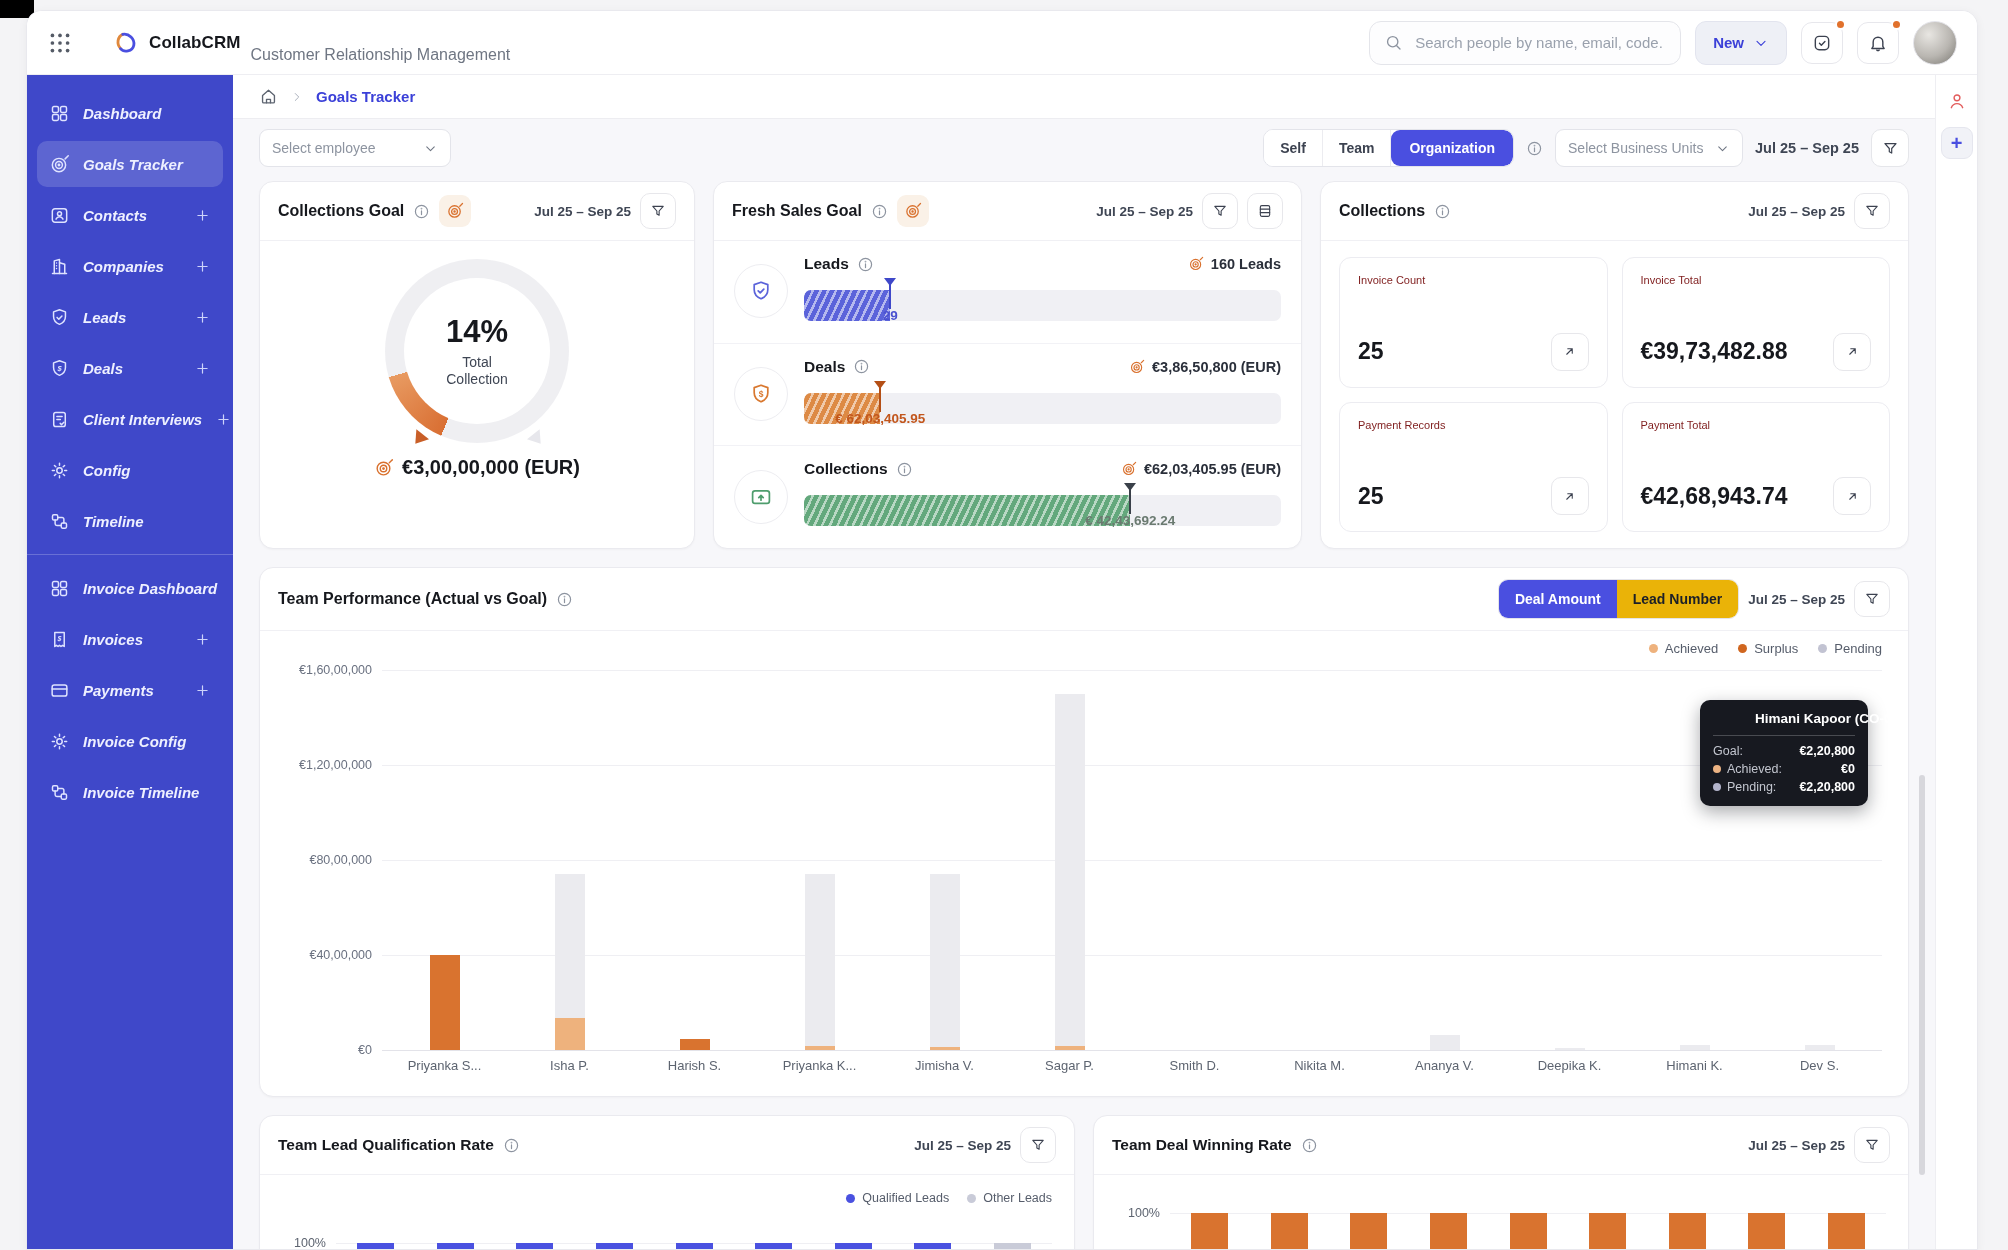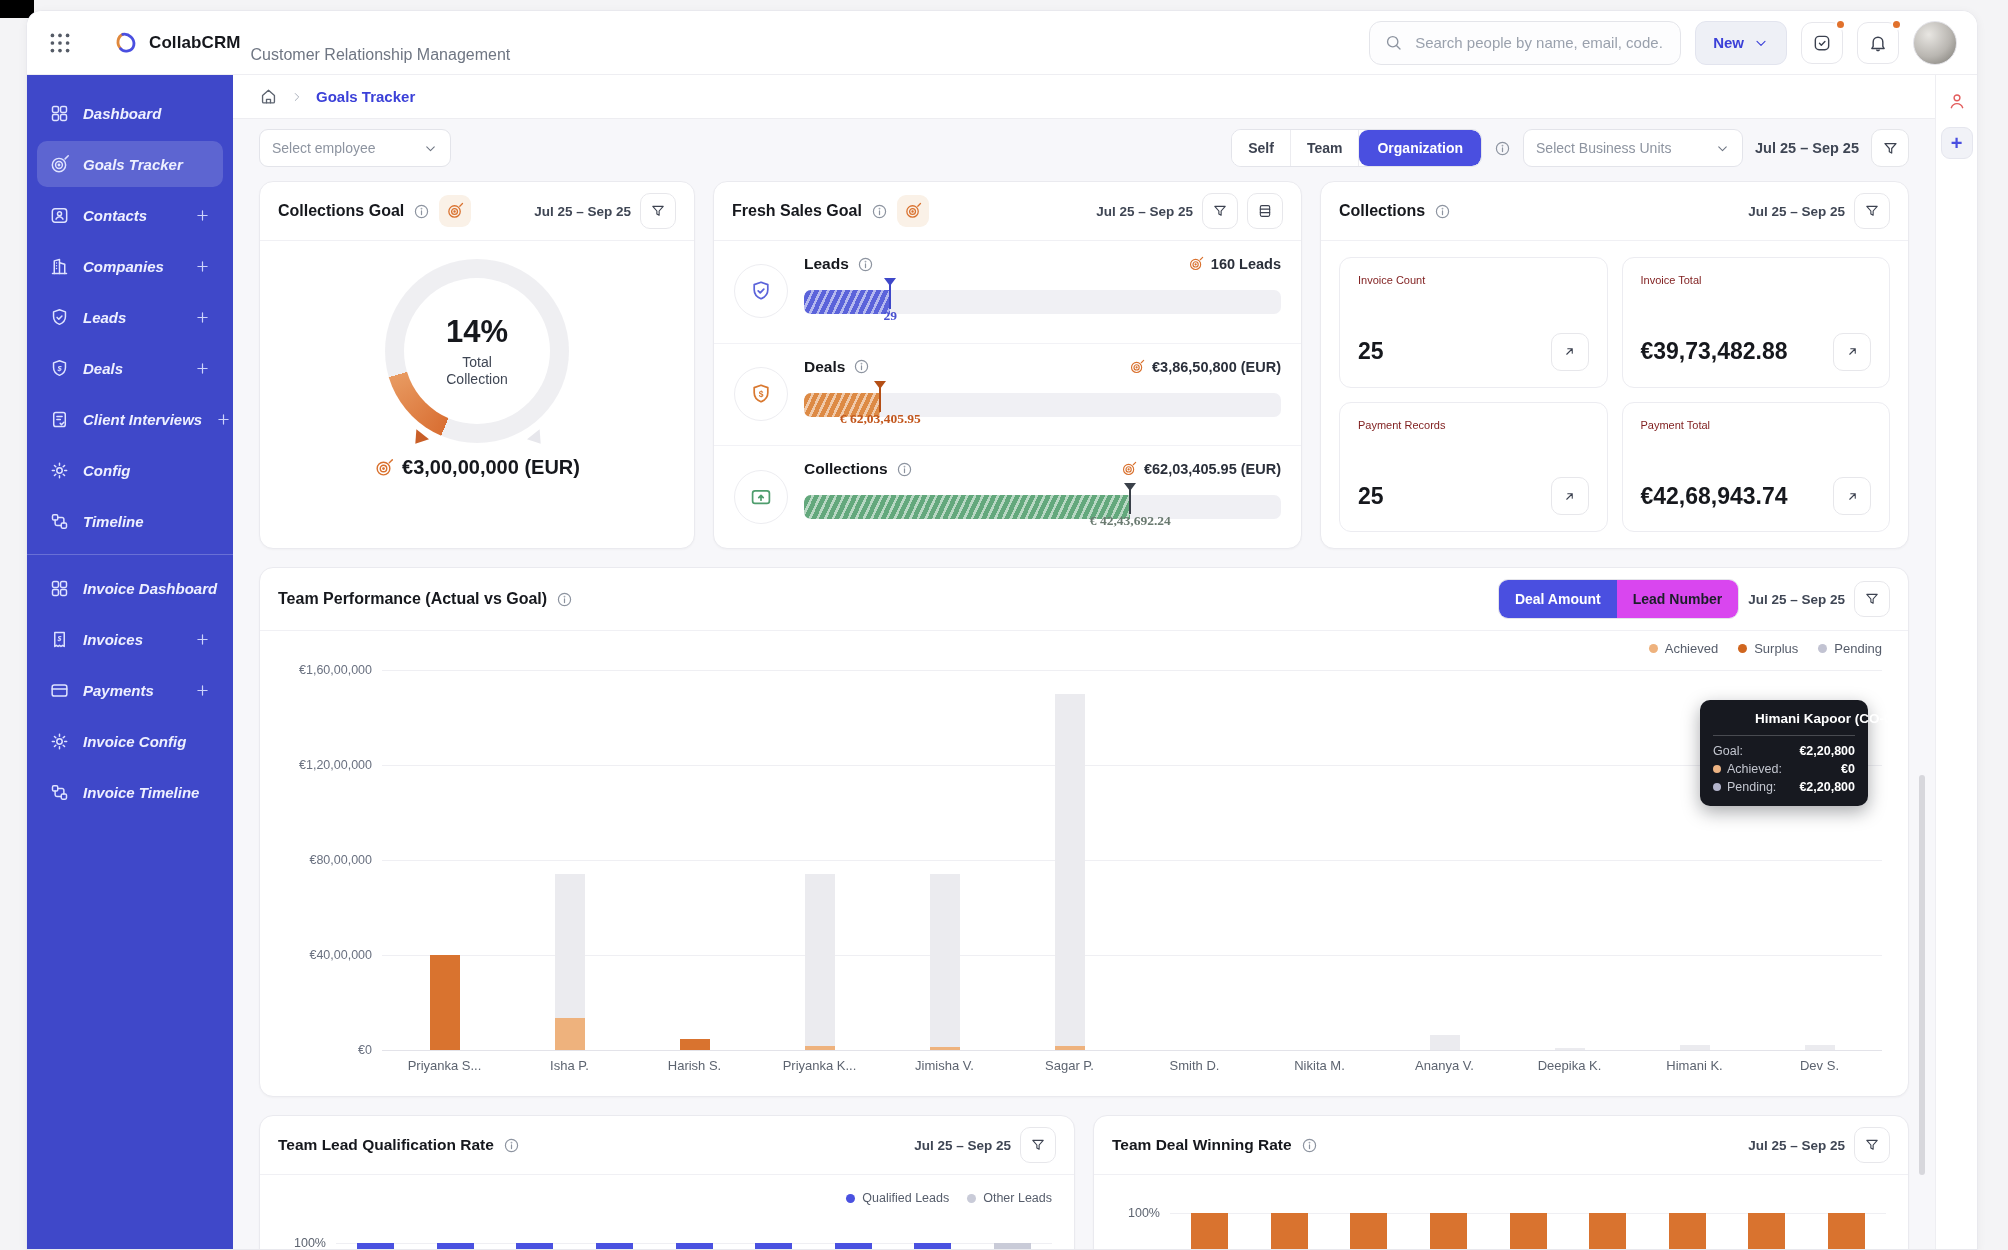--- a/index.html
+++ b/index.html
@@ -44,21 +44,21 @@
   .rail .addbtn{width:32px;height:32px;border-radius:9px;background:#f1f2f7;border:1px solid #e5e6ee;color:#4a4fe0;font-size:20px;font-weight:600;display:flex;align-items:center;justify-content:center;line-height:1;}
   
   .crumbbar{height:44px;flex:0 0 44px;background:#fff;border-bottom:1px solid #ededf1;display:flex;align-items:center;gap:12px;padding:0 26px;}
   .crumbbar .home{width:19px;height:19px;color:#5d6470;}
   .crumbbar .sep{width:14px;height:14px;color:#aab0bb;}
   .crumbbar .cur{font-size:15px;font-weight:600;color:#3b40d8;}
   .filterbar{flex:0 0 54px;display:flex;align-items:center;justify-content:space-between;padding:10px 26px 6px;}
   .select{display:flex;align-items:center;justify-content:space-between;gap:10px;height:38px;border:1px solid #e3e4ea;border-radius:9px;background:#fff;padding:0 12px;font-size:14px;color:#8d94a0;}
   .select .ic{width:15px;height:15px;color:#6f7683;}
   .sel-emp{width:192px;}
-  .sel-bu{width:220px;}
+  .sel-bu{width:188px;}
   .filt-right{display:flex;align-items:center;gap:12px;}
   .seg{display:flex;align-items:stretch;height:38px;border:1px solid #e3e4ea;border-radius:10px;background:#fff;overflow:hidden;}
   .seg .opt{display:flex;align-items:center;padding:0 16px;font-size:14px;font-weight:600;color:#3c4250;border-right:1px solid #ececf0;background:#fff;}
   .seg .opt:last-child{border-right:none;}
   .seg .opt.on{background:#4a4fe0;color:#fff;border-radius:9px;margin:0;border-right:none;padding:0 18px;}
   .ic-info{width:17px;height:17px;color:#8d94a0;}
   .daterange{font-size:14.5px;font-weight:700;color:#3f4654;white-space:nowrap;}
   .btn-sq{width:38px;height:38px;border:1px solid #e5e6ea;border-radius:10px;background:#fff;display:flex;align-items:center;justify-content:center;color:#3c4250;}
   .btn-sq .ic{width:17px;height:17px;}
   
@@ -95,41 +95,41 @@
   .fr-row{display:flex;gap:16px;padding:14px 20px 15px;border-bottom:1px solid #f2f2f6;}
   .fr-row:last-child{border-bottom:none;}
   .fr-ic{width:54px;height:54px;border-radius:50%;border:1px solid #ededf1;display:flex;align-items:center;justify-content:center;align-self:center;}
   .fr-ic .ic{width:24px;height:24px;}
   .fr-main{flex:1;min-width:0;}
   .fr-line1{display:flex;align-items:center;gap:8px;}
   .fr-name{font-size:15.5px;font-weight:700;color:#16181d;}
   .fr-line1 .spacer{flex:1;}
   .fr-target{display:flex;align-items:center;gap:7px;font-size:14.5px;font-weight:600;color:#2a2f3a;}
   .fr-target .ic{width:16px;height:16px;color:#d9712e;}
-  .fr-barwrap{position:relative;margin-top:17px;height:24px;font-family:Liberation Serif, serif;}
+  .fr-barwrap{position:relative;margin-top:17px;height:31px;}
   .fr-track{position:absolute;inset:0;background:#f0f0f4;border-radius:7px;}
   .fr-fill{position:absolute;left:0;top:0;bottom:0;border-radius:7px 0 0 7px;}
   .fr-mk{position:absolute;top:-8px;height:27px;width:2px;}
   .fr-mk::before{content:"";position:absolute;left:-5px;top:-4px;border-left:6px solid transparent;border-right:6px solid transparent;border-top:8px solid currentColor;}
   .fr-mklabel{position:absolute;top:18px;transform:translateX(-50%);font-size:13.5px;font-weight:700;white-space:nowrap;}
   
   .cardC{flex:1.02;}
   .cC-body{flex:1;display:grid;grid-template-columns:1fr 1fr;grid-template-rows:1fr 1fr;gap:14px;padding:16px 18px;}
   .tile{border:1px solid #ececf1;border-radius:12px;padding:16px 18px;display:flex;flex-direction:column;}
   .tile .tl{font-size:11px;color:#7f1d1d;}
   .tile .trow{margin-top:auto;display:flex;align-items:center;}
   .tile .tv{font-size:23px;font-weight:800;color:#16181d;}
   .tile .spacer{flex:1;}
   .tile .go{width:38px;height:38px;border:1px solid #e7e7eb;border-radius:10px;display:flex;align-items:center;justify-content:center;color:#3c4250;}
   .tile .go .ic{width:15px;height:15px;}
   
   .row2{flex:0 0 530px;height:530px;display:flex;}
   .cardTP{flex:1;}
   .seg2{display:flex;height:40px;border:1px solid #e4e4ea;border-radius:10px;overflow:hidden;}
-  .seg2 .opt{display:flex;align-items:center;padding:0 16px;font-size:14px;font-weight:700;color:#1b1f28;background:#d946ef;}
+  .seg2 .opt{display:flex;align-items:center;padding:0 16px;font-size:14px;font-weight:700;color:#1b1f28;background:#eab308;}
   .seg2 .opt.on{background:#4a4fe0;color:#fff;}
   .legend{display:flex;justify-content:flex-end;gap:20px;padding:10px 26px 0;font-size:13px;color:#565d6b;}
   .lg-it{display:flex;align-items:center;gap:7px;}
   .lg-dot{width:9px;height:9px;border-radius:50%;}
   .tp-chart{position:relative;flex:1;margin:4px 26px 14px 26px;}
   .tp-grid{position:absolute;left:96px;right:0;top:10px;height:380px;}
   .tp-gl{position:absolute;left:0;right:0;height:1px;background:#efeff3;}
   .tp-gl.zero{background:#e3e3e9;}
   .tp-ylab{position:absolute;right:calc(100% + 10px);transform:translateY(-50%);font-size:12.5px;color:#6a7180;white-space:nowrap;}
   .tp-bars{position:absolute;left:96px;right:0;top:10px;height:380px;display:flex;}

